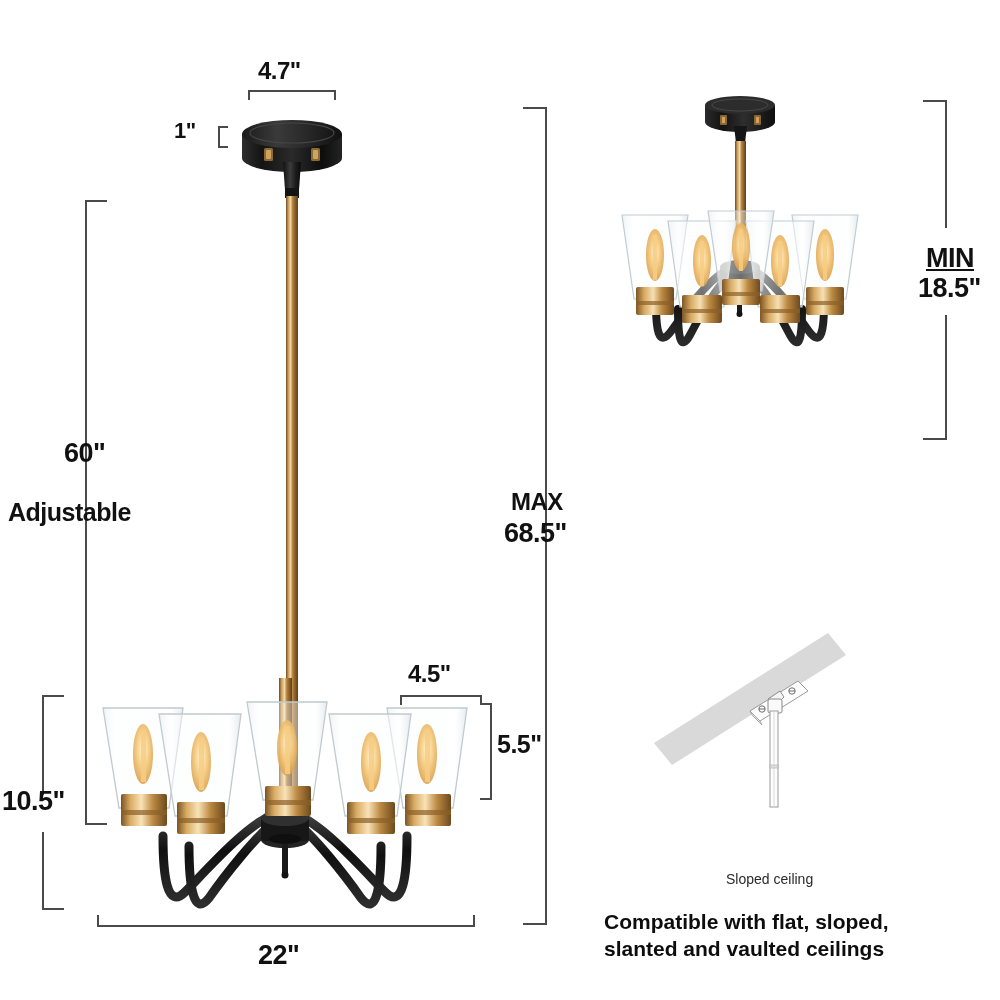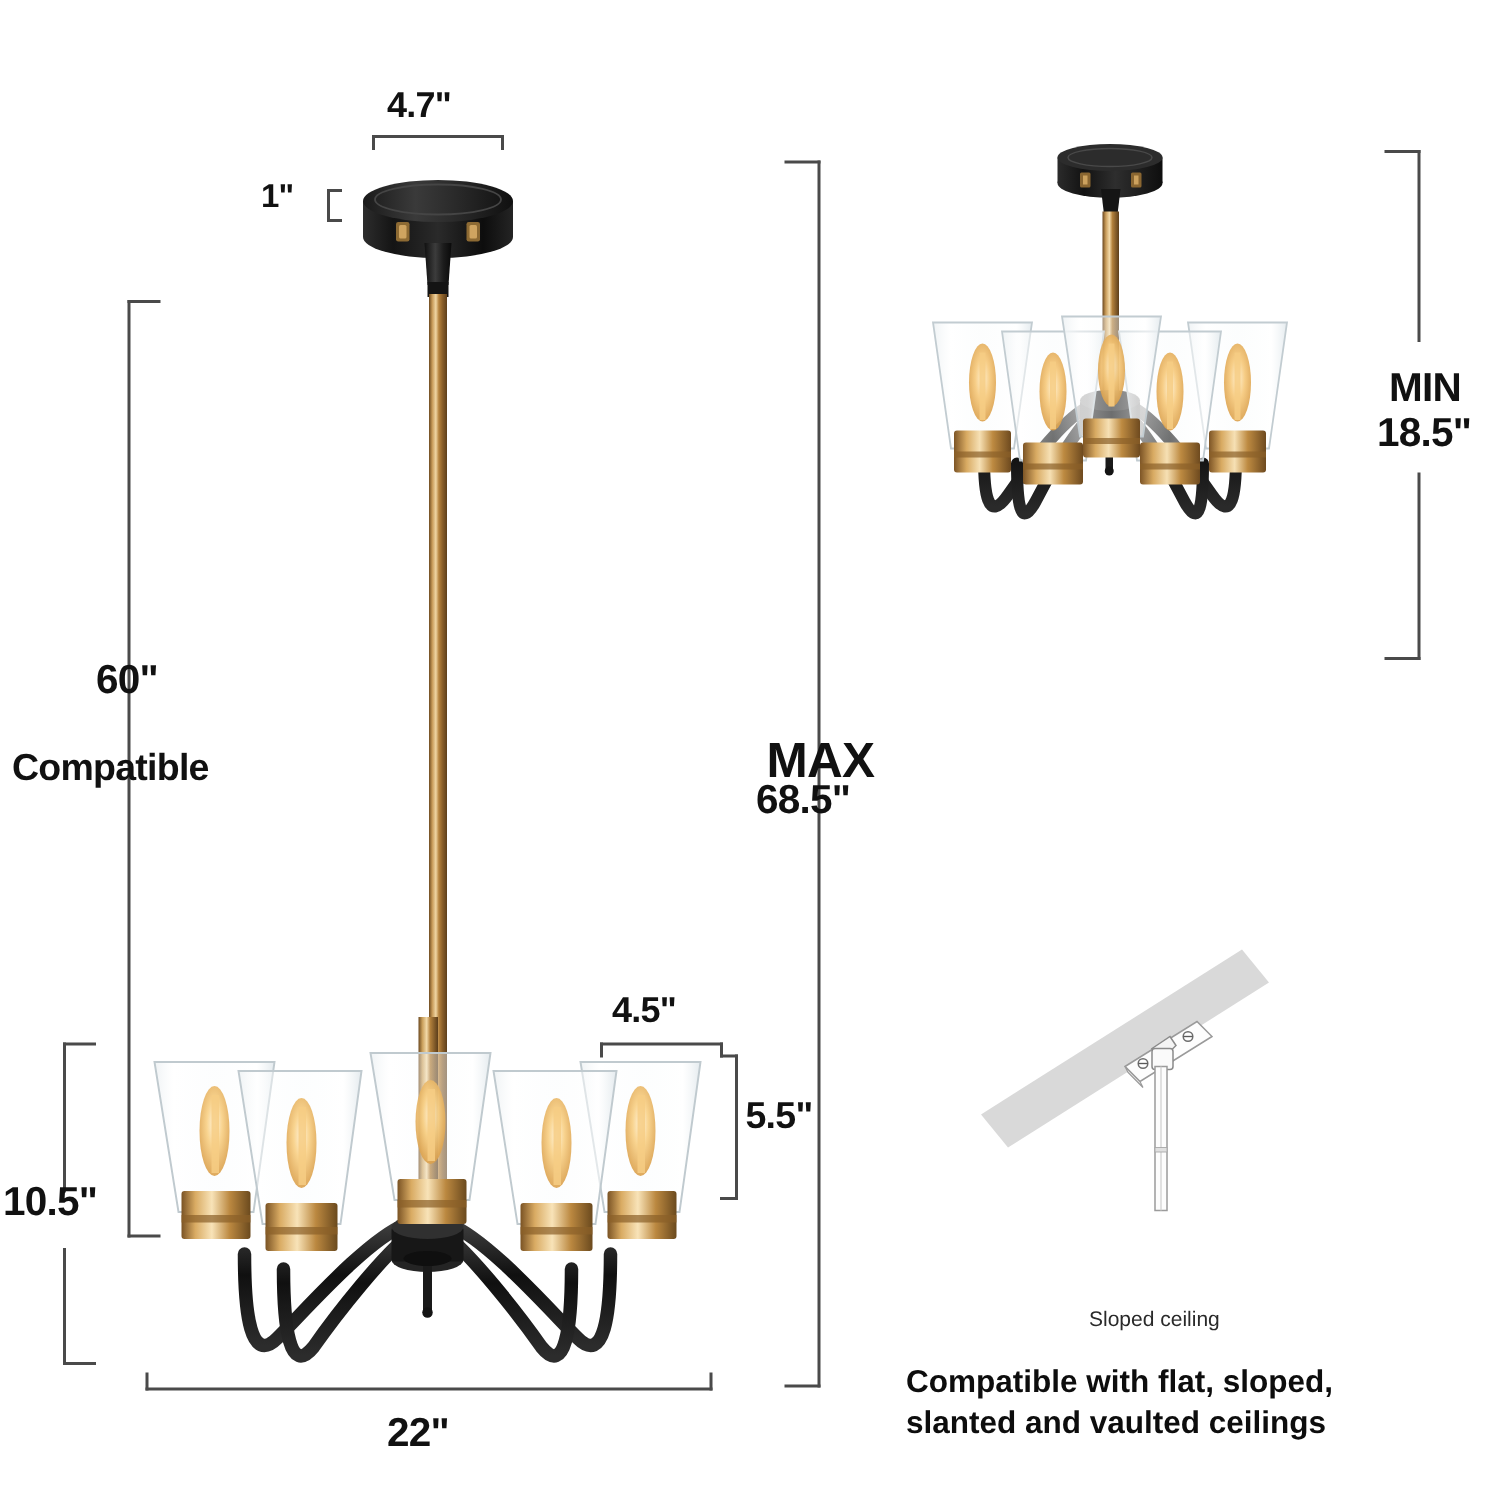--- a/index.html
+++ b/index.html
@@ -116,21 +116,21 @@
       <rect x="135" y="78" width="14" height="10" fill="#141414"></rect>
 
       <rect x="136" y="86" width="12" height="640" fill="url(#rodG)"></rect>
     </svg>
   </div>
 
   <div class="dim-line v" style="left:85px; top:200px; height:625px;"></div>
   <div class="tick h" style="left:85px; top:200px; width:22px;"></div>
   <div class="tick h" style="left:85px; top:823px; width:22px;"></div>
   <div class="dim-label" style="left:64px; top:438px; font-size:27px;">60"</div>
-  <div class="dim-label" style="left:8px; top:498px; font-size:25px;">Compatible</div>
+  <div class="dim-label" style="left:8px; top:498px; font-size:25px;">Adjustable</div>
 
   <div class="fixture" style="left:560px; top:95px; width:360px; height:340px;">
     <svg width="360" height="340" viewBox="0 0 360 340">
       <defs>
         <linearGradient id="mCanopy" x1="0" y1="0" x2="1" y2="0">
           <stop offset="0" stop-color="#2b2b2b"></stop>
           <stop offset="0.25" stop-color="#121212"></stop>
           <stop offset="0.55" stop-color="#2e2e2e"></stop>
           <stop offset="1" stop-color="#0e0e0e"></stop>
         </linearGradient>
@@ -232,27 +232,27 @@
         <ellipse cx="181" cy="152" rx="9" ry="24" fill="url(#mBulb)" opacity="0.9"></ellipse>
         <rect x="179" y="134" width="4" height="42" fill="#f6cd84" opacity="0.85"></rect>
       </g>
     </svg>
   </div>
 
   <div class="dim-line v" style="left:945px; top:100px; height:128px;"></div>
   <div class="dim-line v" style="left:945px; top:315px; height:125px;"></div>
   <div class="tick h" style="left:923px; top:100px; width:24px;"></div>
   <div class="tick h" style="left:923px; top:438px; width:24px;"></div>
-  <div class="dim-label" style="left:926px; top:243px; font-size:27px;">MIN</div>
+  <div class="dim-label" style="left:926px; top:243px; font-size:27px;text-decoration:underline;">MIN</div>
   <div class="dim-label" style="left:918px; top:273px; font-size:27px;">18.5"</div>
 
   <div class="dim-line v" style="left:545px; top:107px; height:818px;"></div>
   <div class="tick h" style="left:523px; top:107px; width:24px;"></div>
   <div class="tick h" style="left:523px; top:923px; width:24px;"></div>
-  <div class="dim-label" style="left:511px; top:488px; font-size:33px;">MAX</div>
+  <div class="dim-label" style="left:511px; top:488px; font-size:24px;">MAX</div>
   <div class="dim-label" style="left:504px; top:518px; font-size:27px;">68.5"</div>
 
   <div class="dim-label" style="left:408px; top:660px; font-size:24px;">4.5"</div>
   <div class="dim-line h" style="left:400px; top:695px; width:82px;"></div>
   <div class="tick v" style="left:400px; top:695px; height:10px;"></div>
   <div class="tick v" style="left:480px; top:695px; height:10px;"></div>
 
   <div class="dim-line v" style="left:490px; top:703px; height:97px;"></div>
   <div class="tick h" style="left:480px; top:703px; width:12px;"></div>
   <div class="tick h" style="left:480px; top:798px; width:12px;"></div>

